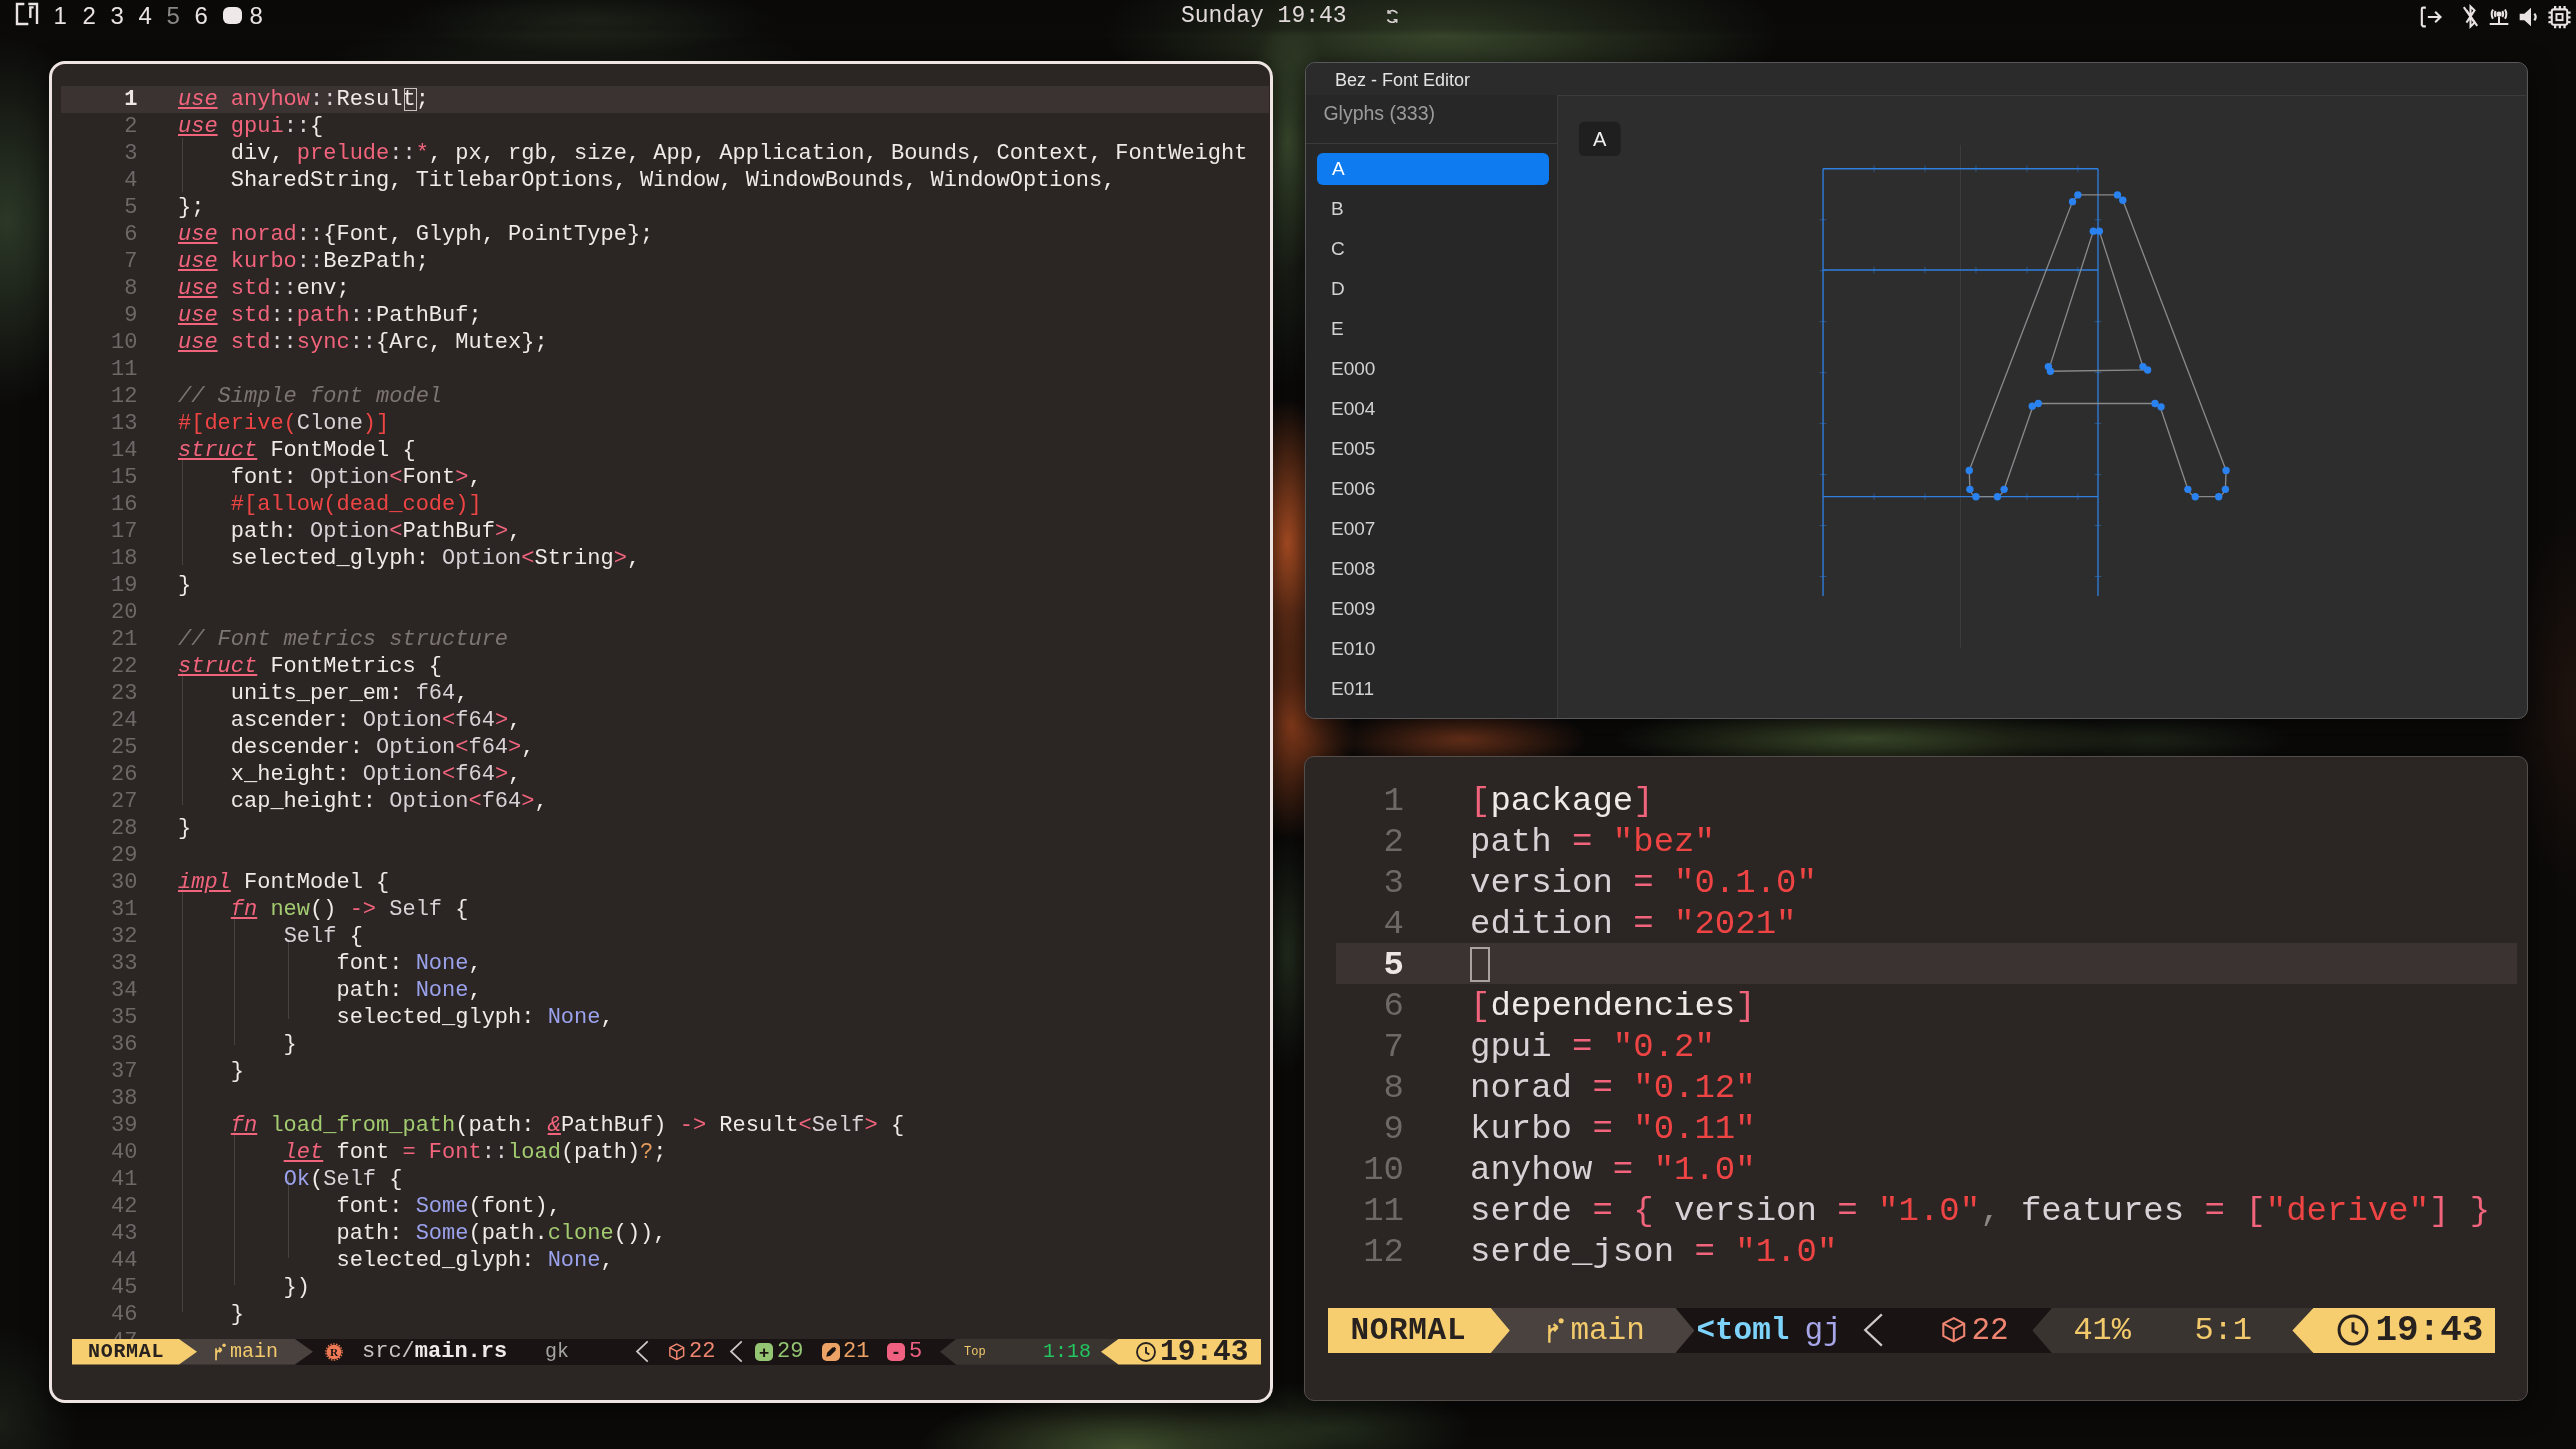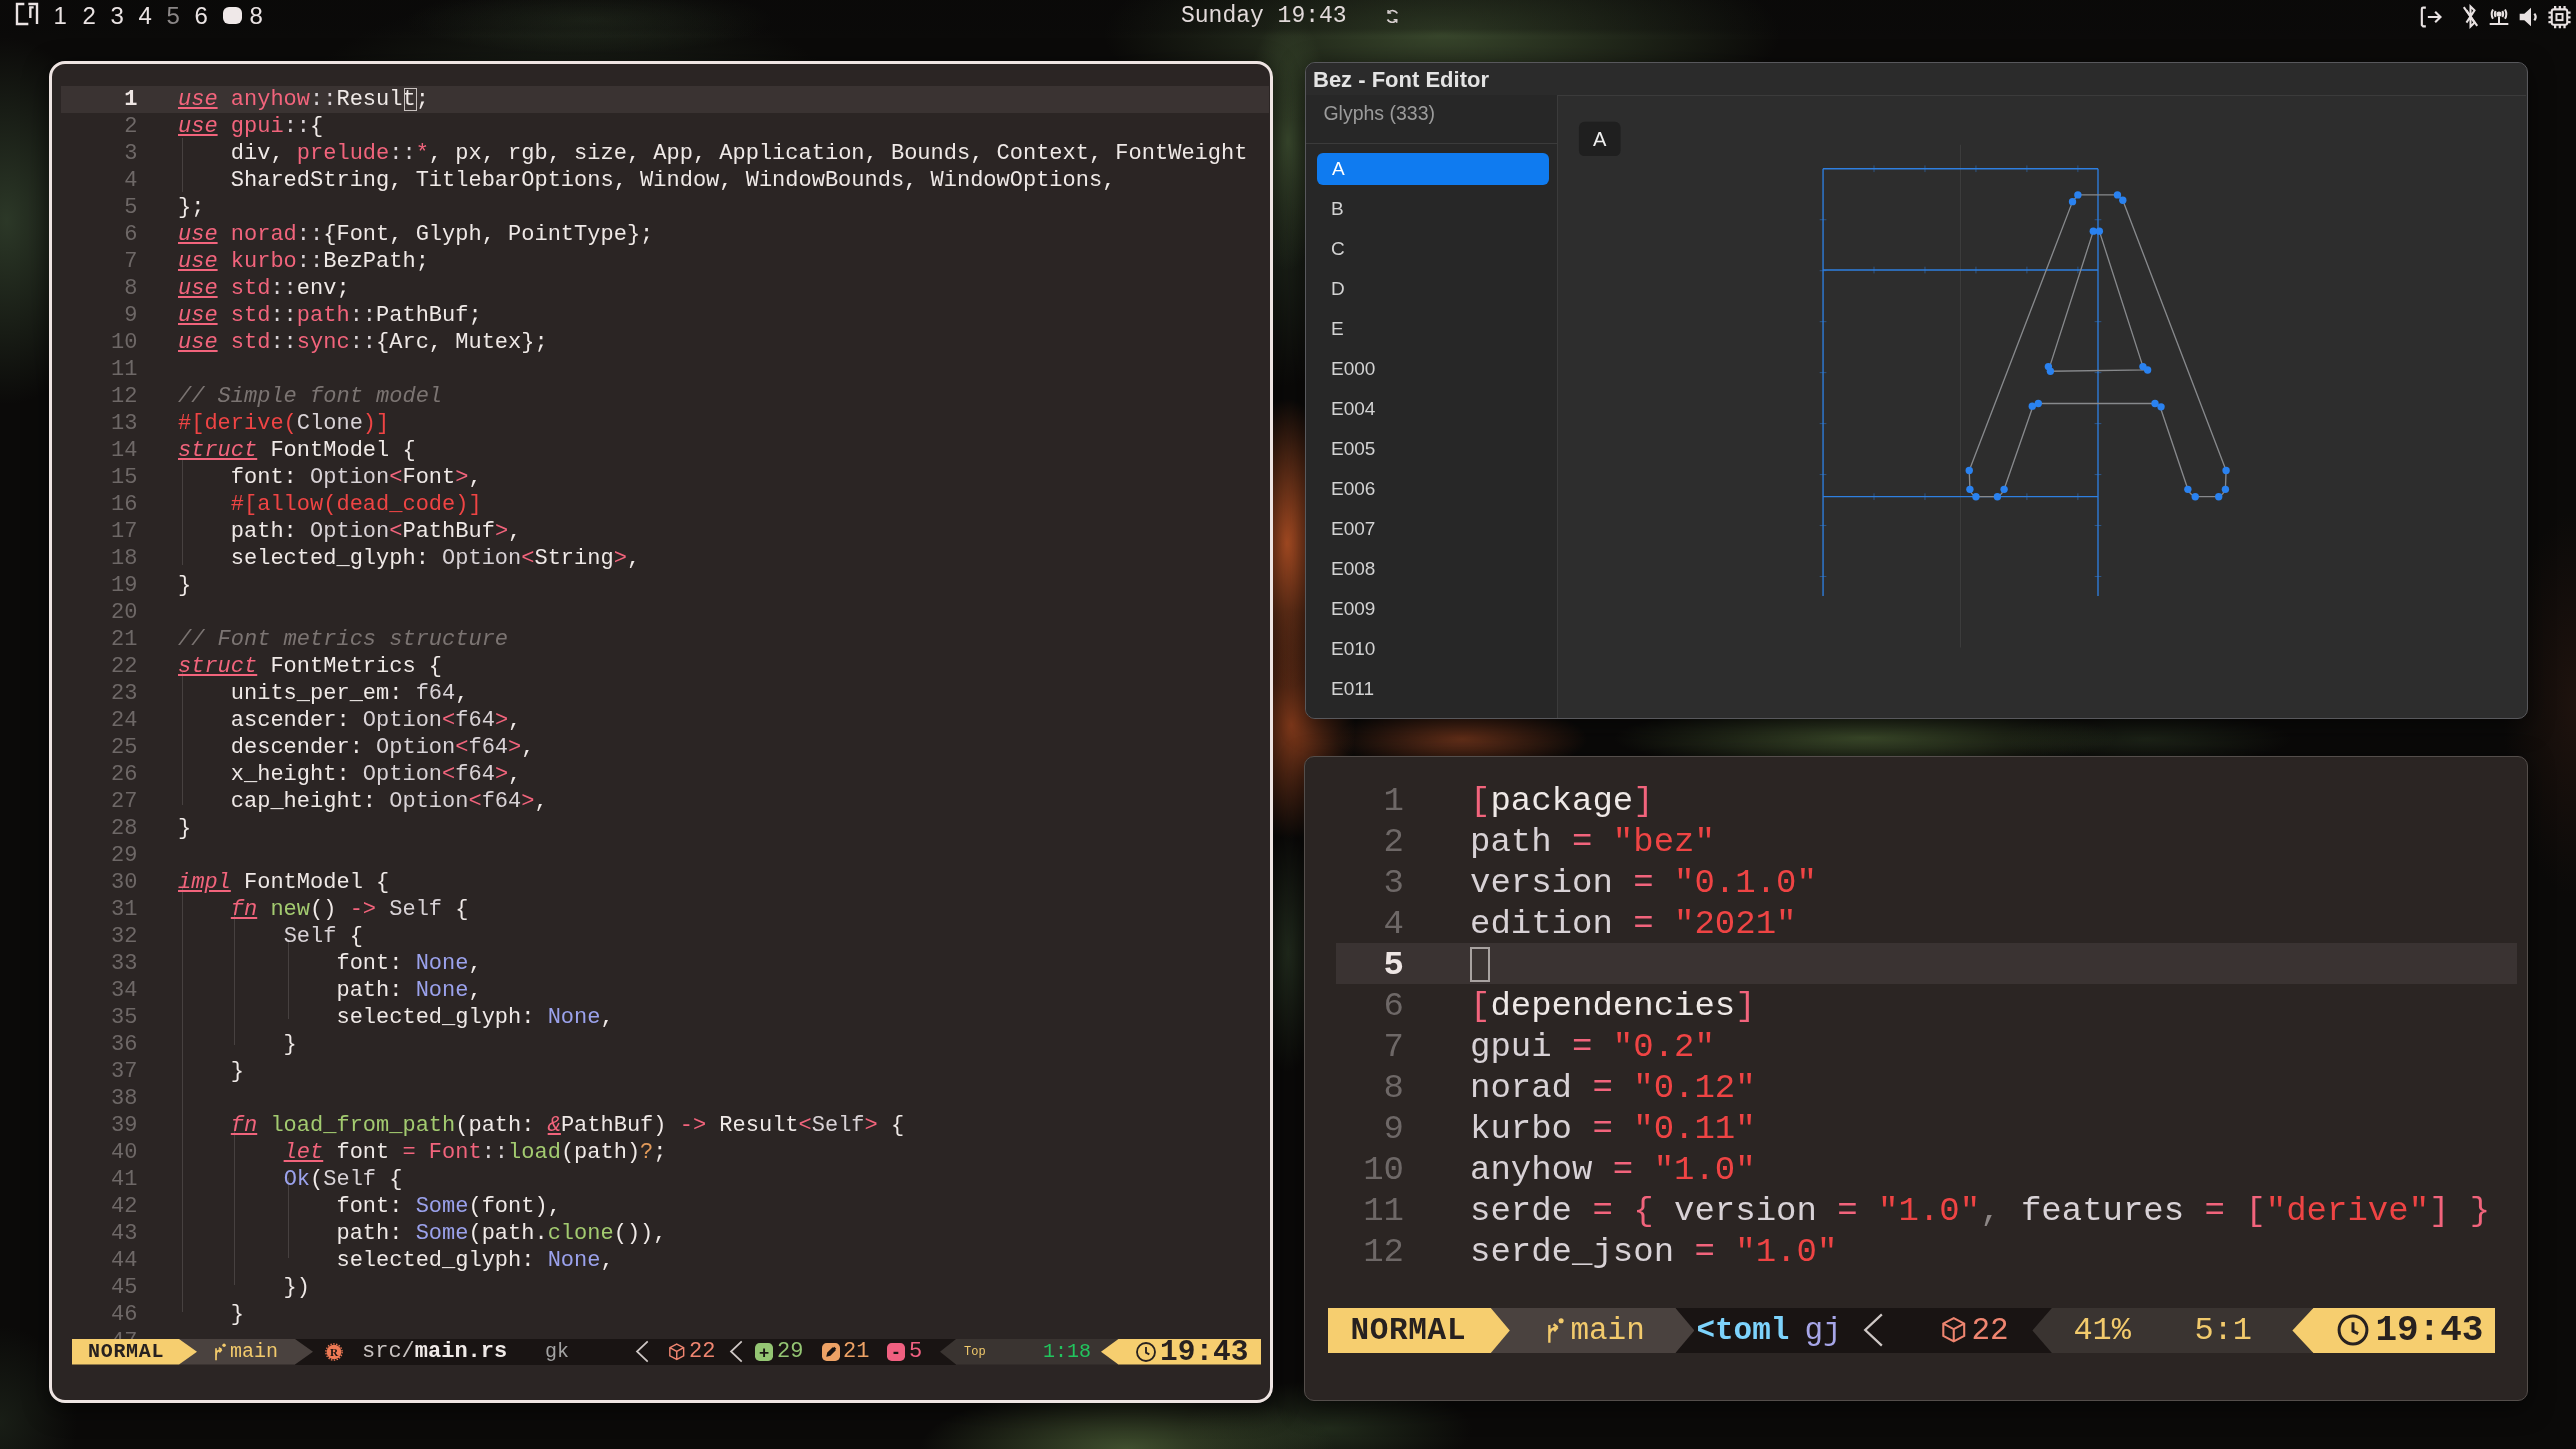--- a/index.html
+++ b/index.html
@@ -47,21 +47,21 @@
 .o{color:#e29a5a;}
 .cm{color:#8d8786;}
 .cur{color:#eee6e4;font-weight:bold;}
 .hl{background:#3a3332;}
 .guide{position:absolute;width:1.3px;background:#474140;}
 
 .sl{position:absolute;font-family:"Liberation Mono",monospace;}
 .seg{position:absolute;top:0;height:100%;}
 .segtxt{position:absolute;top:0;height:100%;display:flex;align-items:center;}
 
-#fe-title{left:7px;top:0;height:32px;line-height:34px;font-size:22px;color:#e4e4e4;font-weight:bold;}
+#fe-title{left:29px;top:0;height:32px;line-height:34px;font-size:18px;color:#e4e4e4;}
 #fe-sidebar{left:0;top:32px;width:252px;height:623px;background:#272727;border-right:1.3px solid #3b3b3b;box-sizing:border-box;}
 #fe-head{left:17.4px;top:6.7px;font-size:19.5px;color:#9b9b9b;}
 #fe-items{left:0px;top:94px;width:252px;font-size:19px;color:#d2d2d2;}
 .fe-item{height:40px;line-height:40px;padding-left:25px;}
 #fe-sel{left:10.7px;top:58px;width:232px;height:32px;border-radius:6px;background:#0f7bf0;color:#fff;line-height:32px;padding-left:15.4px;font-size:19px;box-sizing:border-box;}
 
 #tcode{left:165px;top:24px;font-size:34px;line-height:41px;color:#efe9e7;}
 #tgut{left:27px;top:24px;width:72px;text-align:right;font-size:34px;line-height:41px;color:#6e6867;}
 </style>
 </head>

